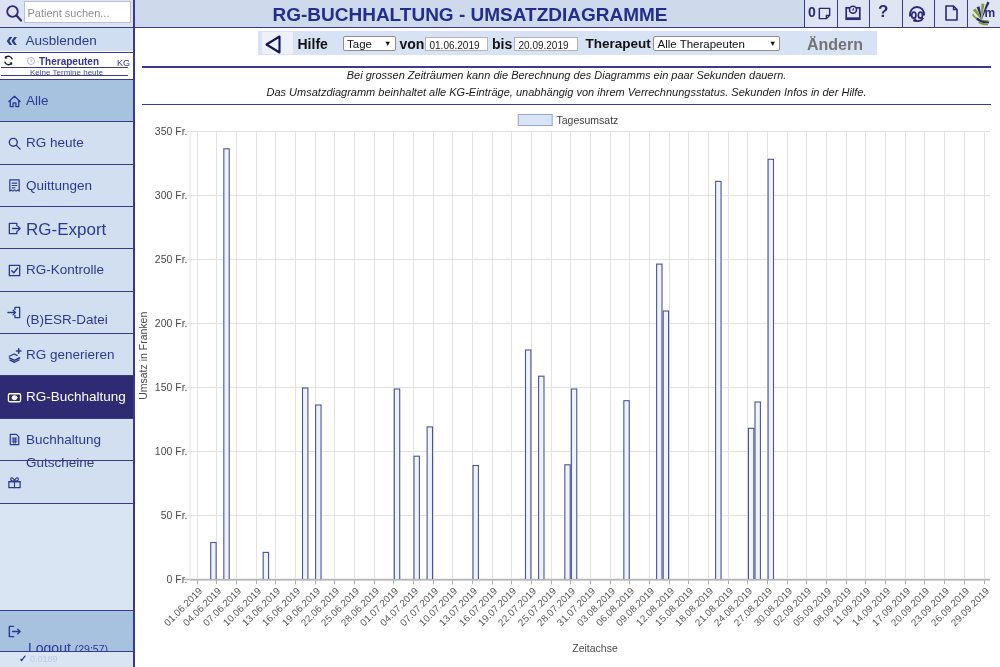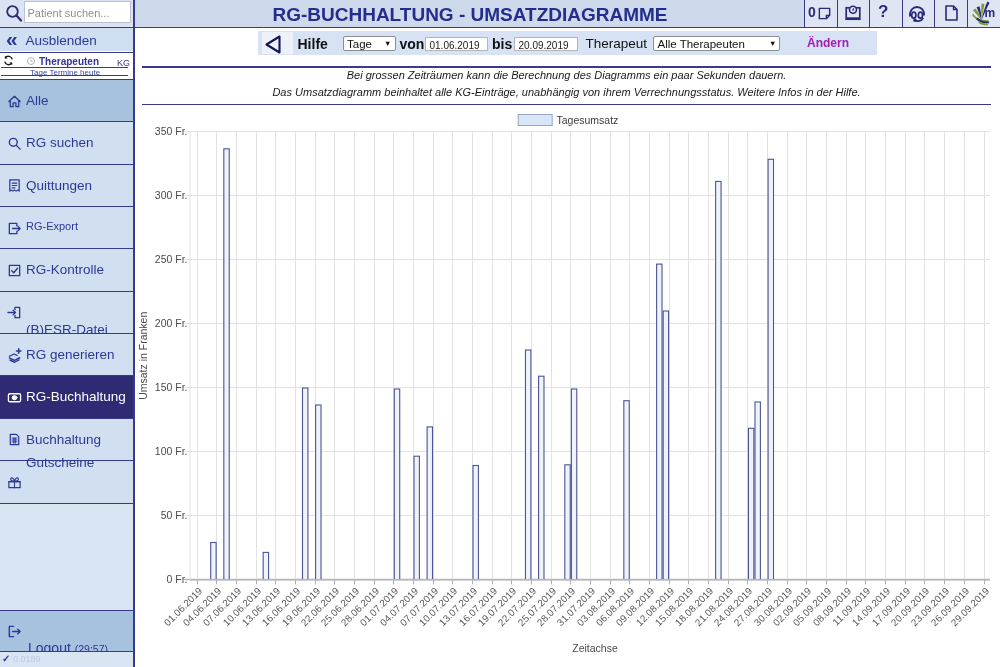--- a/index.html
+++ b/index.html
@@ -67,59 +67,59 @@
     <path d="M2.7 1 V5 H6.7 Z" fill="#1a1a1a"></path>
     <path d="M13.3 15 V11 H9.3 Z" fill="#1a1a1a"></path>
   </svg>
 <svg class="abs" style="left:27px;top:57px" width="8" height="8" viewBox="0 0 16 16">
     <circle cx="8" cy="8" r="7" fill="none" stroke="#9aa2b8" stroke-width="1.6"></circle>
     <path d="M8 4.5 V8.5 H11" fill="none" stroke="#9aa2b8" stroke-width="1.6"></path>
   </svg>
 <div class="abs" style="left:39px;top:55.5px;font-size:10px;font-weight:bold;color:#32329b">Therapeuten</div>
 <div class="abs" style="left:117px;top:57.5px;font-size:9px;color:#32329b">KG</div>
 <div class="abs" style="left:1px;top:67.3px;width:127px;height:1.1px;background:#3a3a8c"></div>
-<div class="abs" style="left:30px;top:67.8px;font-size:8px;color:#3c4a9c">Tage Termine heute</div>
+<div class="abs" style="left:30px;top:67.8px;font-size:8px;color:#3c4a9c">Keine Termine heute</div>
 <div class="abs" style="left:1px;top:75.4px;width:127px;height:1.1px;background:#3a3a8c"></div>
 <div class="abs" style="left:0;top:78.7px;width:134px;height:1.3px;background:#3a3a8c"></div>
 
 <div class="abs" style="left:0;top:80.0px;width:134px;height:42.4px;background:#a6c2df;border-bottom:1.3px solid #3a3a8c"></div>
 <svg style="position:absolute;left:7px;top:93.5px" width="15" height="15" viewBox="0 0 16 16" stroke="#2c3994" fill="none" stroke-linecap="round" stroke-linejoin="round" color="#2c3994">
     <path d="M2 8 L8 2.5 L14 8 M3.5 7 V13.5 H6.5 V9.5 H9.5 V13.5 H12.5 V7" fill="none" stroke-width="1.4"></path>
   </svg>
 <div class="abs" style="left:26px;top:93.0px;font-size:13.5px;color:#2c3994">Alle</div>
 <div class="abs" style="left:0;top:122.3px;width:134px;height:42.4px;background:#d2dff0;border-bottom:1.3px solid #3a3a8c"></div>
 <svg style="position:absolute;left:7px;top:135.85px" width="15" height="15" viewBox="0 0 16 16" stroke="#2c3994" fill="none" stroke-linecap="round" stroke-linejoin="round" color="#2c3994">
     <circle cx="6.7" cy="6.7" r="4.2" fill="none" stroke-width="1.5"></circle>
     <path d="M10 10 L14 14" stroke-width="1.5"></path>
   </svg>
-<div class="abs" style="left:26px;top:135.3px;font-size:13.5px;color:#2c3994">RG suchen</div>
+<div class="abs" style="left:26px;top:135.3px;font-size:13.5px;color:#2c3994">RG heute</div>
 <div class="abs" style="left:0;top:164.7px;width:134px;height:42.4px;background:#d2dff0;border-bottom:1.3px solid #3a3a8c"></div>
 <svg style="position:absolute;left:7px;top:178.2px" width="15" height="15" viewBox="0 0 16 16" stroke="#2c3994" fill="none" stroke-linecap="round" stroke-linejoin="round" color="#2c3994">
     <path d="M3 2 H13 V14 L11.4 12.8 L9.7 14 L8 12.8 L6.3 14 L4.6 12.8 L3 14 Z" fill="none" stroke-width="1.3"></path>
     <path d="M5.5 5.5 H10.5 M5.5 8 H10.5 M5.5 10.5 H8.5" stroke-width="1.2"></path>
   </svg>
 <div class="abs" style="left:26px;top:177.7px;font-size:13.5px;color:#2c3994">Quittungen</div>
 <div class="abs" style="left:0;top:207.1px;width:134px;height:42.4px;background:#d2dff0;border-bottom:1.3px solid #3a3a8c"></div>
 <svg style="position:absolute;left:7px;top:220.55px" width="15" height="15" viewBox="0 0 16 16" stroke="#2c3994" fill="none" stroke-linecap="round" stroke-linejoin="round" color="#2c3994">
     <path d="M10.5 5 V2.5 H2.5 V13.5 H10.5 V11" fill="none" stroke-width="1.4"></path>
     <path d="M6 8 H14 M11.5 5.5 L14 8 L11.5 10.5" fill="none" stroke-width="1.4"></path>
   </svg>
-<div class="abs" style="left:26px;top:220.1px;font-size:11px;color:#2c3994">RG-Export</div>
+<div class="abs" style="left:26px;top:220.1px;font-size:17px;color:#2c3994">RG-Export</div>
 <div class="abs" style="left:0;top:249.4px;width:134px;height:42.4px;background:#d2dff0;border-bottom:1.3px solid #3a3a8c"></div>
 <svg style="position:absolute;left:7px;top:262.9px" width="15" height="15" viewBox="0 0 16 16" stroke="#2c3994" fill="none" stroke-linecap="round" stroke-linejoin="round" color="#2c3994">
     <rect x="2.5" y="2.5" width="11" height="11" fill="none" stroke-width="1.4"></rect>
     <path d="M5 8.2 L7.2 10.4 L11.2 5.6" fill="none" stroke-width="1.5"></path>
   </svg>
 <div class="abs" style="left:26px;top:262.4px;font-size:13.5px;color:#2c3994">RG-Kontrolle</div>
 <div class="abs" style="left:0;top:291.8px;width:134px;height:42.4px;background:#d2dff0;border-bottom:1.3px solid #3a3a8c"></div>
 <svg style="position:absolute;left:7px;top:305.25px" width="15" height="15" viewBox="0 0 16 16" stroke="#2c3994" fill="none" stroke-linecap="round" stroke-linejoin="round" color="#2c3994">
     <path d="M8.5 5 V2.5 H13.5 V13.5 H8.5 V11" fill="none" stroke-width="1.4"></path>
     <path d="M1 8 H9 M6.5 5.5 L9 8 L6.5 10.5" fill="none" stroke-width="1.4"></path>
   </svg>
-<div class="abs" style="left:26px;top:322px;font-size:13.5px;color:#2c3994">(B)ESR-Datei</div>
+<div class="abs" style="left:26px;top:312px;font-size:13.5px;color:#2c3994">(B)ESR-Datei</div>
 <div class="abs" style="left:0;top:334.1px;width:134px;height:42.4px;background:#d2dff0;border-bottom:1.3px solid #3a3a8c"></div>
 <svg style="position:absolute;left:7px;top:347.6px" width="15" height="15" viewBox="0 0 16 16" stroke="#2c3994" fill="none" stroke-linecap="round" stroke-linejoin="round" color="#2c3994">
     <path d="M12.5 0.8 V5.6 M10.1 3.2 H14.9" stroke-width="1.6"></path>
     <path d="M2.5 8.8 L7.5 6.4 L10.7 7.9" fill="none" stroke-width="1.4"></path>
     <path d="M2.5 10.6 L8 13.2 L13.5 10.4" fill="none" stroke-width="1.5"></path>
     <path d="M3.2 12.8 L8 15.2 L12.8 12.7" fill="none" stroke-width="1.5"></path>
   </svg>
 <div class="abs" style="left:26px;top:347.1px;font-size:13.5px;color:#2c3994">RG generieren</div>
 <div class="abs" style="left:0;top:376.4px;width:134px;height:42.4px;background:#2e2a74;border-bottom:1.3px solid #3a3a8c"></div>
 <svg style="position:absolute;left:7px;top:389.95px" width="15" height="15" viewBox="0 0 16 16" stroke="#ffffff" fill="none" stroke-linecap="round" stroke-linejoin="round" color="#ffffff">
@@ -142,48 +142,48 @@
 <div class="abs" style="left:0;top:503.9px;width:134px;height:106px;background:#d9e5f3"></div>
 <div class="abs" style="left:0;top:609.9px;width:134px;height:1.4px;background:#3a3a8c"></div>
 <div class="abs" style="left:0;top:611.3px;width:134px;height:39.7px;background:#a6c2df"></div>
 <svg style="position:absolute;left:7px;top:624px" width="15" height="15" viewBox="0 0 16 16" stroke="#2c3994" fill="none" stroke-linecap="round" stroke-linejoin="round" color="#2c3994">
     <path d="M7 2.5 H2.5 V13.5 H7" fill="none" stroke-width="1.5"></path>
     <path d="M6 8 H14 M11.5 5.5 L14 8 L11.5 10.5" fill="none" stroke-width="1.5"></path>
   </svg>
 <div class="abs" style="left:28px;top:640px;font-size:14px;color:#2c3994">Logout <span style="font-size:10.5px">(29:57)</span></div>
 <div class="abs" style="left:0;top:651px;width:134px;height:1.4px;background:#3a3a8c"></div>
 <div class="abs" style="left:0;top:652.4px;width:134px;height:14.6px;background:#d9e5f3"></div>
-<div class="abs" style="left:2px;top:653px;font-size:10px;font-weight:bold;color:#2c3994">✓<span style="font-weight:normal;font-size:9px;color:#bccbe2"> 0.0189</span></div>
+<div class="abs" style="left:19px;top:653px;font-size:10px;font-weight:bold;color:#2c3994">✓<span style="font-weight:normal;font-size:9px;color:#bccbe2"> 0.0189</span></div>
 
 <div class="abs" style="left:133.4px;top:0;width:1.6px;height:667px;background:#3a3a8c"></div>
 
 <div class="abs" style="left:258px;top:31px;width:619px;height:23.5px;background:#d7e3f4"></div>
 <div class="abs" style="left:261.5px;top:31.5px;width:31.5px;height:22.5px;background:#edf2fa"></div>
 <svg class="abs" style="left:263px;top:34px" width="22" height="21" viewBox="0 0 22 21">
     <path d="M16.5 2.5 V18.5 L3.5 10.5 Z" fill="none" stroke="#14145a" stroke-width="2.1" stroke-linejoin="round"></path>
   </svg>
 <div class="abs" style="left:297.5px;top:36px;font-size:14px;font-weight:bold;color:#111">Hilfe</div>
 <div class="abs" style="left:342.5px;top:36px;width:53px;height:14.5px;background:#fff;border:1px solid #8e8e8e;border-radius:2px"></div>
 <div class="abs" style="left:347px;top:38px;font-size:11.5px;color:#111">Tage</div>
 <div class="abs" style="left:384px;top:39px;font-size:7.5px;color:#111">▼</div>
 <div class="abs" style="left:399.5px;top:36px;font-size:14px;font-weight:bold;color:#111">von</div>
 <div class="abs" style="left:425px;top:37px;width:63px;height:14.2px;background:#fff;border:1px solid #b5b5b5"></div>
 <div class="abs" style="left:429.5px;top:40px;font-size:10px;color:#222">01.06.2019</div>
 <div class="abs" style="left:492px;top:36px;font-size:14px;font-weight:bold;color:#111">bis</div>
 <div class="abs" style="left:514px;top:37px;width:64px;height:14.2px;background:#fff;border:1px solid #b5b5b5"></div>
 <div class="abs" style="left:518.5px;top:40px;font-size:10px;color:#222">20.09.2019</div>
-<div class="abs" style="left:585.5px;top:36px;font-size:13.5px;font-weight:normal;color:#111">Therapeut</div>
+<div class="abs" style="left:585.5px;top:36px;font-size:13.5px;font-weight:bold;color:#111">Therapeut</div>
 <div class="abs" style="left:652.5px;top:36px;width:127px;height:14.5px;background:#fff;border:1px solid #8e8e8e;border-radius:2px"></div>
 <div class="abs" style="left:657.5px;top:38px;font-size:11.5px;color:#111">Alle Therapeuten</div>
 <div class="abs" style="left:769px;top:39px;font-size:7.5px;color:#111">▼</div>
-<div class="abs" style="left:807px;top:35.5px;font-size:12px;font-weight:bold;color:#a21caf">Ändern</div>
+<div class="abs" style="left:807px;top:35.5px;font-size:16px;font-weight:bold;color:#737373">Ändern</div>
 
 <div class="abs" style="left:142px;top:66.2px;width:849px;height:1.4px;background:#3a3a8c"></div>
 <div class="abs" style="left:142px;top:69px;width:849px;text-align:center;font-size:11px;font-style:italic;color:#1a1a1a">Bei grossen Zeiträumen kann die Berechnung des Diagramms ein paar Sekunden dauern.</div>
-<div class="abs" style="left:142px;top:85.5px;width:849px;text-align:center;font-size:11px;font-style:italic;color:#1a1a1a">Das Umsatzdiagramm beinhaltet alle KG-Einträge, unabhängig von ihrem Verrechnungsstatus. Weitere Infos in der Hilfe.</div>
+<div class="abs" style="left:142px;top:85.5px;width:849px;text-align:center;font-size:11px;font-style:italic;color:#1a1a1a">Das Umsatzdiagramm beinhaltet alle KG-Einträge, unabhängig von ihrem Verrechnungsstatus. Sekunden Infos in der Hilfe.</div>
 <div class="abs" style="left:142px;top:104px;width:849px;height:1.4px;background:#3a3a8c"></div>
 
 <svg style="position:absolute;left:135px;top:100px" width="865" height="567" viewBox="135 100 865 567">
 <rect x="518.2" y="114.5" width="34" height="11" fill="#d9e6f7" stroke="#98a6c8" stroke-width="1"></rect>
 <text x="556.5" y="123.8" font-size="10.5" fill="#3d3d3d">Tagesumsatz</text>
 <line x1="184" y1="579.50" x2="990" y2="579.50" stroke="#b6b6b6" stroke-width="1.4"></line>
 <text x="187.5" y="583.10" font-size="10.5" fill="#4a4a4a" text-anchor="end">0 Fr.</text>
 <line x1="184" y1="515.50" x2="990" y2="515.50" stroke="#e2e2e2" stroke-width="1"></line>
 <text x="187.5" y="519.10" font-size="10.5" fill="#4a4a4a" text-anchor="end">50 Fr.</text>
 <line x1="184" y1="451.50" x2="990" y2="451.50" stroke="#e2e2e2" stroke-width="1"></line>

